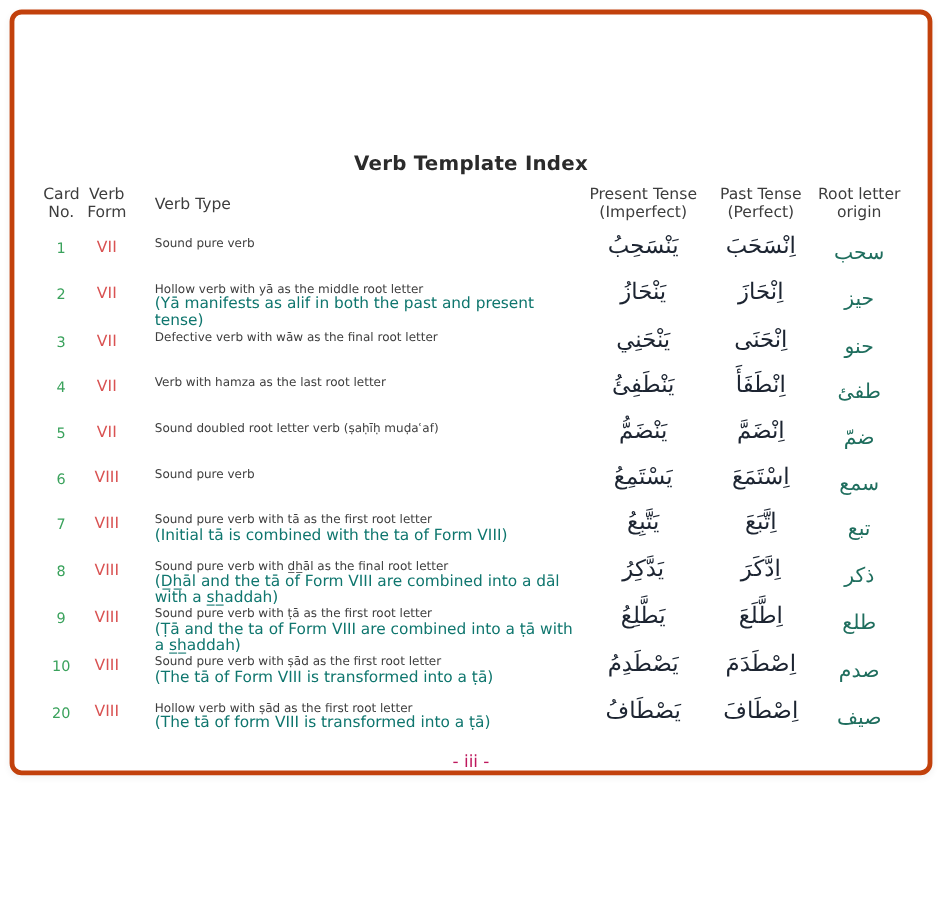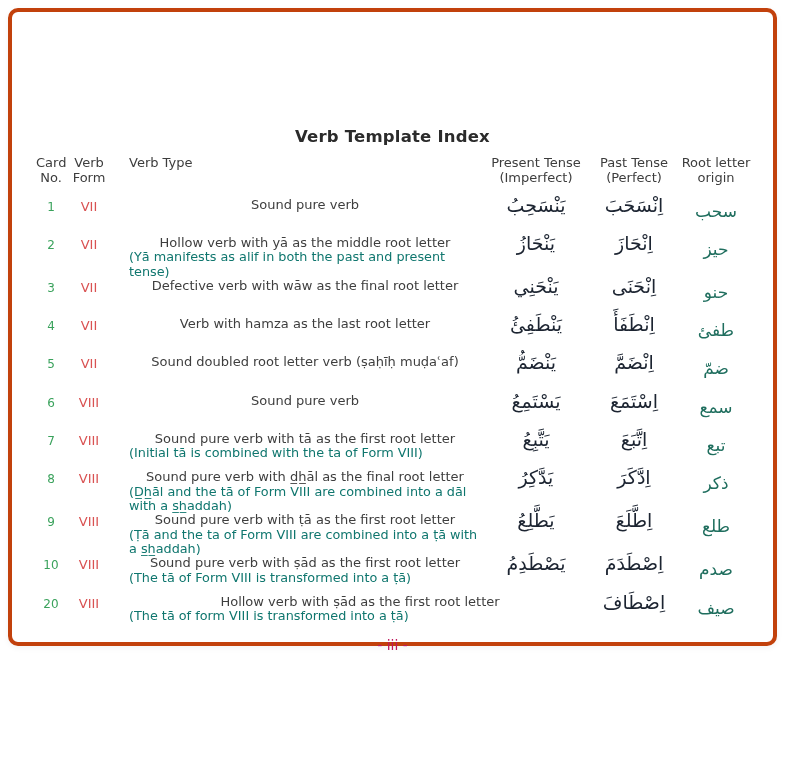--- a/index.html
+++ b/index.html
@@ -20,26 +20,26 @@
   }
   .tbl{width:100%;box-sizing:border-box;padding:0 18px 0 24px;margin-top:9px;}
   .hrow,.drow{display:flex;align-items:flex-start;}
   .c-no{width:30px;flex:0 0 30px;text-align:center;}
   .c-form{width:46px;flex:0 0 46px;text-align:center;}
   .c-gap{width:17px;flex:0 0 17px;}
   .c-type{flex:1 1 auto;min-width:0;text-align:left;}
   .c-pres{width:110px;flex:0 0 110px;text-align:center;}
   .c-past{width:86px;flex:0 0 86px;text-align:center;}
   .c-root{width:78px;flex:0 0 78px;text-align:center;}
-  .hrow{color:#3d3d3d;font-size:13px;line-height:1.18;margin-bottom:12px;}
+  .hrow{color:#3d3d3d;font-size:13px;line-height:1.18;margin-bottom:12px;align-items:center;}
   .hcell{white-space:pre-line;}
   .drow{min-height:38.2px;}
   .num{color:var(--num-color,#3aa25c);font-size:12px;padding-top:2px;}
   .form{color:var(--form-color,#d95252);font-size:13px;padding-top:1px;}
-  .vtype{color:#3e3e3e;font-size:13px;line-height:1.12;text-align:center;}
+  .vtype{color:#3e3e3e;font-size:10px;line-height:1.12;}
   .vnote{color:#0f766e;font-size:12.8px;line-height:1.12;}
   .ar{font-size:19px;line-height:1.15;color:var(--ink-color,#1c2431);direction:rtl;unicode-bidi:plaintext;margin-top:-3px;}
   .ar.root{color:var(--root-color,#1f6e5e);font-size:17px;margin-top:4px;}
   .page-footer{
     text-align:center;color:#be185d;font-size:14px;margin-top:4px;
   }
 </style>
 </head>
 <body>
 
@@ -196,20 +196,21 @@
         </div>
 
         <div class="drow">
           <div class="c-no num">20</div>
           <div class="c-form form">VIII</div>
           <div class="c-gap"></div>
           <div class="c-type">
             <div class="vtype">Hollow verb with ṣād as the first root letter</div>
             <div class="vnote">(The tā of form VIII is transformed into a ṭā)</div>
           </div>
+          <div class="c-pres ar" dir="rtl">يَصْطَافُ</div>
           <div class="c-past ar" dir="rtl">اِصْطَافَ</div>
           <div class="c-root ar root" dir="rtl">صيف</div>
         </div>
       </div>
 
     </div>
 
     <div class="page-footer">- iii -</div>
 
   </div>

